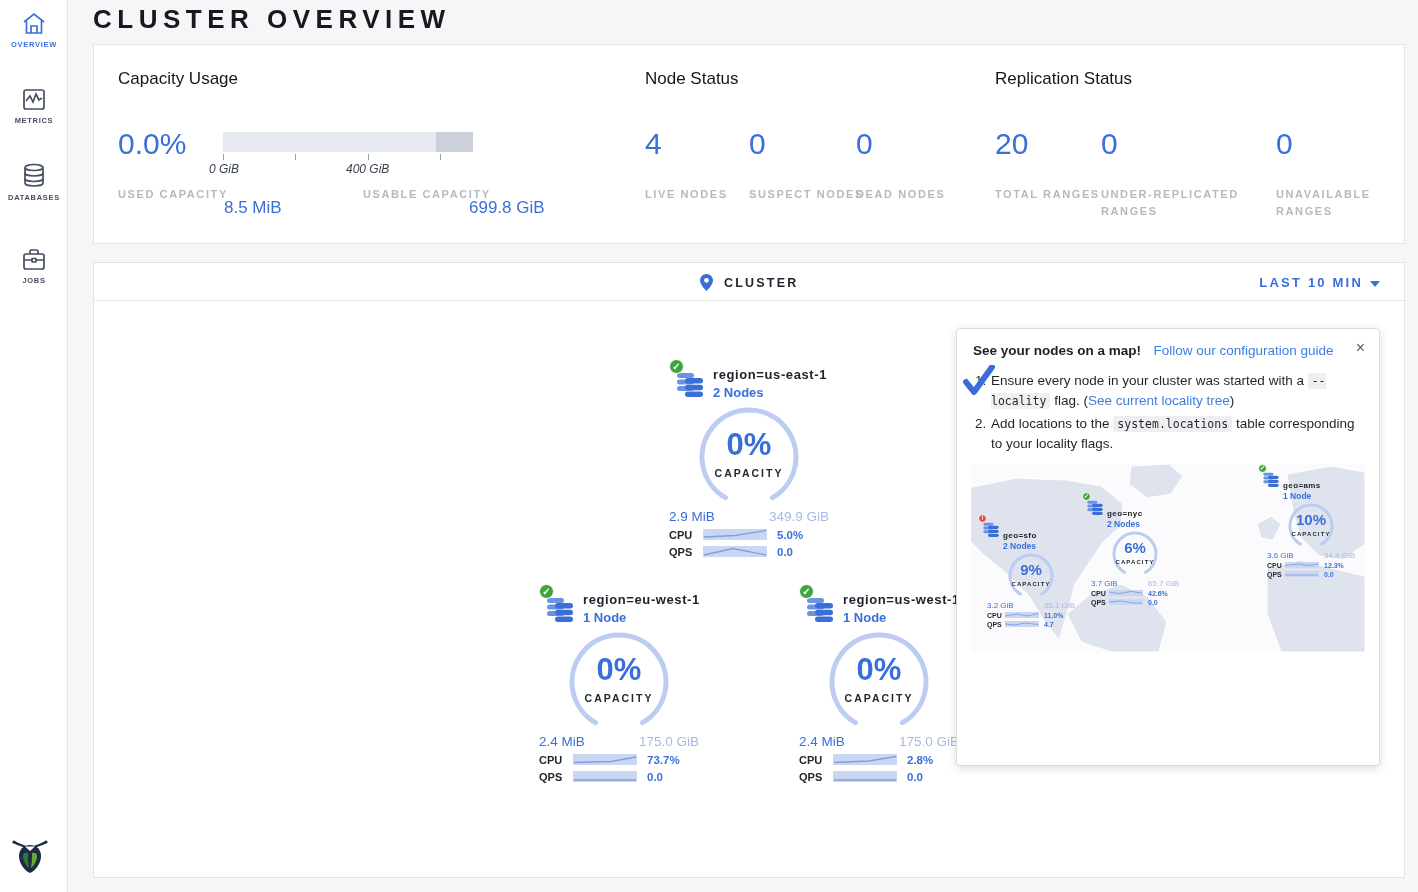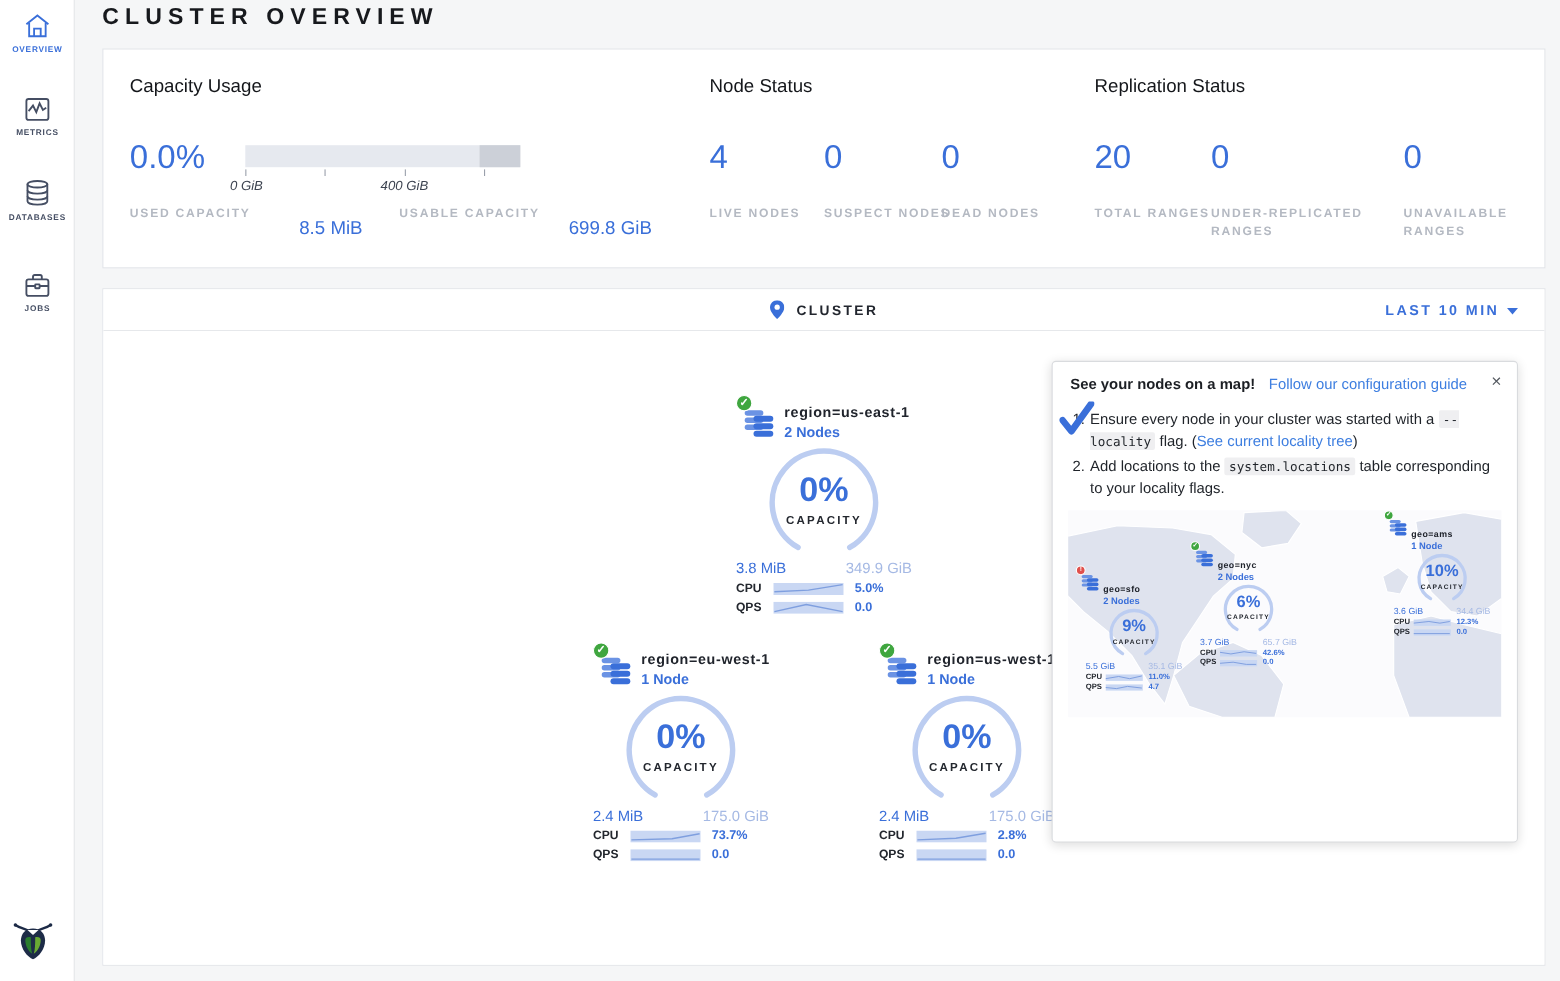--- a/index.html
+++ b/index.html
@@ -9,31 +9,31 @@
 
   
   #sidebar { position:absolute; left:0; top:0; width:68px; height:892px; background:#fff; border-right:1px solid #e3e5e8; }
   .side-item { position:absolute; width:68px; text-align:center; color:#454e63; cursor:pointer; }
   .side-item.active { color:#3a6fd9; }
   .side-item svg { display:block; margin:0 auto; }
   .side-label { display:block; margin-top:5px; font-size:7.5px; font-weight:bold; letter-spacing:0.7px; }
   #logo { position:absolute; left:8px; bottom:12px; }
 
   
-  #page-title { position:absolute; left:93px; top:4px; font-size:21px; font-weight:bold; letter-spacing:5.5px; color:#17191d; }
+  #page-title { position:absolute; left:93px; top:4px; font-size:26px; font-weight:bold; letter-spacing:5.5px; color:#17191d; }
 
   
   .card { position:absolute; background:#fff; border:1px solid #e2e4e8; }
   #stats-card { left:93px; top:44px; width:1312px; height:200px; }
   #map-card { left:93px; top:262px; width:1312px; height:616px; }
 
   .section-title { position:absolute; font-size:17px; font-weight:400; color:#14161a; }
   .big-num { position:absolute; font-size:30px; color:#3a6fd9; }
   .caps { position:absolute; font-size:11px; font-weight:600; letter-spacing:1.6px; color:#b4b9c2; line-height:1.55; width:130px; }
-  .caps-val { position:absolute; font-size:17px; color:#3a6fd9;margin-left:48px; }
+  .caps-val { position:absolute; font-size:17px; color:#3a6fd9; }
 
   
   #cap-bar { position:absolute; left:129px; top:87px; width:250px; height:20px; background:#e6e9ef; }
   #cap-bar-dark { position:absolute; right:0; top:0; width:37px; height:20px; background:#ccd0d8; }
   .tick { position:absolute; top:109px; width:1px; height:6px; background:#9aa0ab; }
   .tick-label { position:absolute; top:117px; font-size:12px; color:#3c4350;font-style:italic; }
 
   
   #toolbar { position:absolute; left:0; top:0; width:100%; height:38px; border-bottom:1px solid #e6e8eb; background:#fff; }
   #toolbar .left { position:absolute; left:24px; top:0; line-height:38px; }
@@ -55,21 +55,21 @@
   .badge.err { background:#e0504c; }
   .region-label { font-size:13px; font-weight:bold; letter-spacing:0.6px; color:#20242c; margin-top:6px; }
   .nodes-link { font-size:13px; font-weight:600; color:#3a6fd9; margin-top:3px; cursor:pointer; }
   .gauge { position:relative; width:120px; height:100px; margin:2px auto 0; }
   .gauge svg { position:absolute; left:0; top:0; }
   .gauge .pct { position:absolute; left:0; top:22px; width:100%; text-align:center; font-size:31px; font-weight:600; color:#3a6fd9; }
   .gauge .cap { position:absolute; left:0; top:62px; width:100%; text-align:center; font-size:10.5px; font-weight:bold; letter-spacing:2px; color:#23272e; }
   .vals { display:flex; justify-content:space-between; width:160px; margin:4px auto 0; }
   .val-used { font-size:13.5px; color:#3a6fd9; }
   .val-total { font-size:13.5px; color:#a5b9e4; }
-  .metric { display:flex; align-items:flex-end; width:160px; margin:5px auto 0; }
+  .metric { display:flex; align-items:flex-start; width:160px; margin:5px auto 0; }
   .metric .mlabel { width:34px; font-size:11px; font-weight:bold; color:#23272e; }
   .metric svg { display:block; }
   .metric .mval { margin-left:10px; font-size:11.5px; font-weight:600; color:#3a6fd9; }
 
   
   #popup { position:absolute; left:862px; top:65px; width:424px; height:438px; background:#fff; border:1px solid #d9dbde; border-radius:4px; box-shadow:0 2px 10px rgba(0,0,0,.14); }
   #popup-header { position:relative; padding:12px 16px 6px; }
   #popup-title { font-size:13.5px; font-weight:bold; color:#1c1f24; }
   #popup-link { font-size:13.5px; color:#3d7ee0; margin-left:8px; cursor:pointer; }
   #popup-close { position:absolute; right:14px; top:10px; font-size:16px; color:#555a61; cursor:pointer; }
@@ -237,21 +237,21 @@
           </div>
         </div>
         <div class="gauge">
           <svg width="120" height="100" viewBox="0 0 120 100">
               <path d="M36.5 92.7 A47 47 0 1 1 83.5 92.7" fill="none" stroke="#bccdf1" stroke-width="5" stroke-linecap="round"></path>
             </svg>
           <div class="pct">0%</div>
           <div class="cap">CAPACITY</div>
         </div>
         <div class="vals">
-          <span class="val-used">3.8 MiB</span>
+          <span class="val-used">2.9 MiB</span>
           <span class="val-total">349.9 GiB</span>
         </div>
         <div class="metric">
           <span class="mlabel">CPU</span>
           <svg width="64" height="11" viewBox="0 0 64 11">
               <rect x="0" y="0" width="64" height="11" fill="#c9d7f3"></rect>
               <polyline points="1,8 32,6.5 63,1.5" fill="none" stroke="#7f9fdf" stroke-width="1.3"></polyline>
             </svg>
           <span class="mval">5.0%</span>
         </div>
@@ -423,21 +423,21 @@
             </div>
           </div>
           <div class="mgauge">
             <svg width="58" height="48" viewBox="0 0 58 48">
                 <path d="M18.5 42.2 A21 21 0 1 1 39.5 42.2" fill="none" stroke="#bccdf1" stroke-width="3" stroke-linecap="round"></path>
               </svg>
             <div class="pct">9%</div>
             <div class="cap">CAPACITY</div>
           </div>
           <div class="vals">
-              <span class="val-used">5.5 GiB</span>
+              <span class="val-used">3.2 GiB</span>
               <span class="val-total">35.1 GiB</span>
             </div>
           <div class="metric">
               <span class="mlabel">CPU</span>
               <svg width="34" height="6" viewBox="0 0 34 6">
                 <rect width="34" height="6" fill="#c9d7f3"></rect>
                 <polyline points="0,4 12,2 22,4 33,1.5" fill="none" stroke="#7f9fdf" stroke-width="0.9"></polyline>
               </svg>
               <span class="mval">11.0%</span>
             </div>

